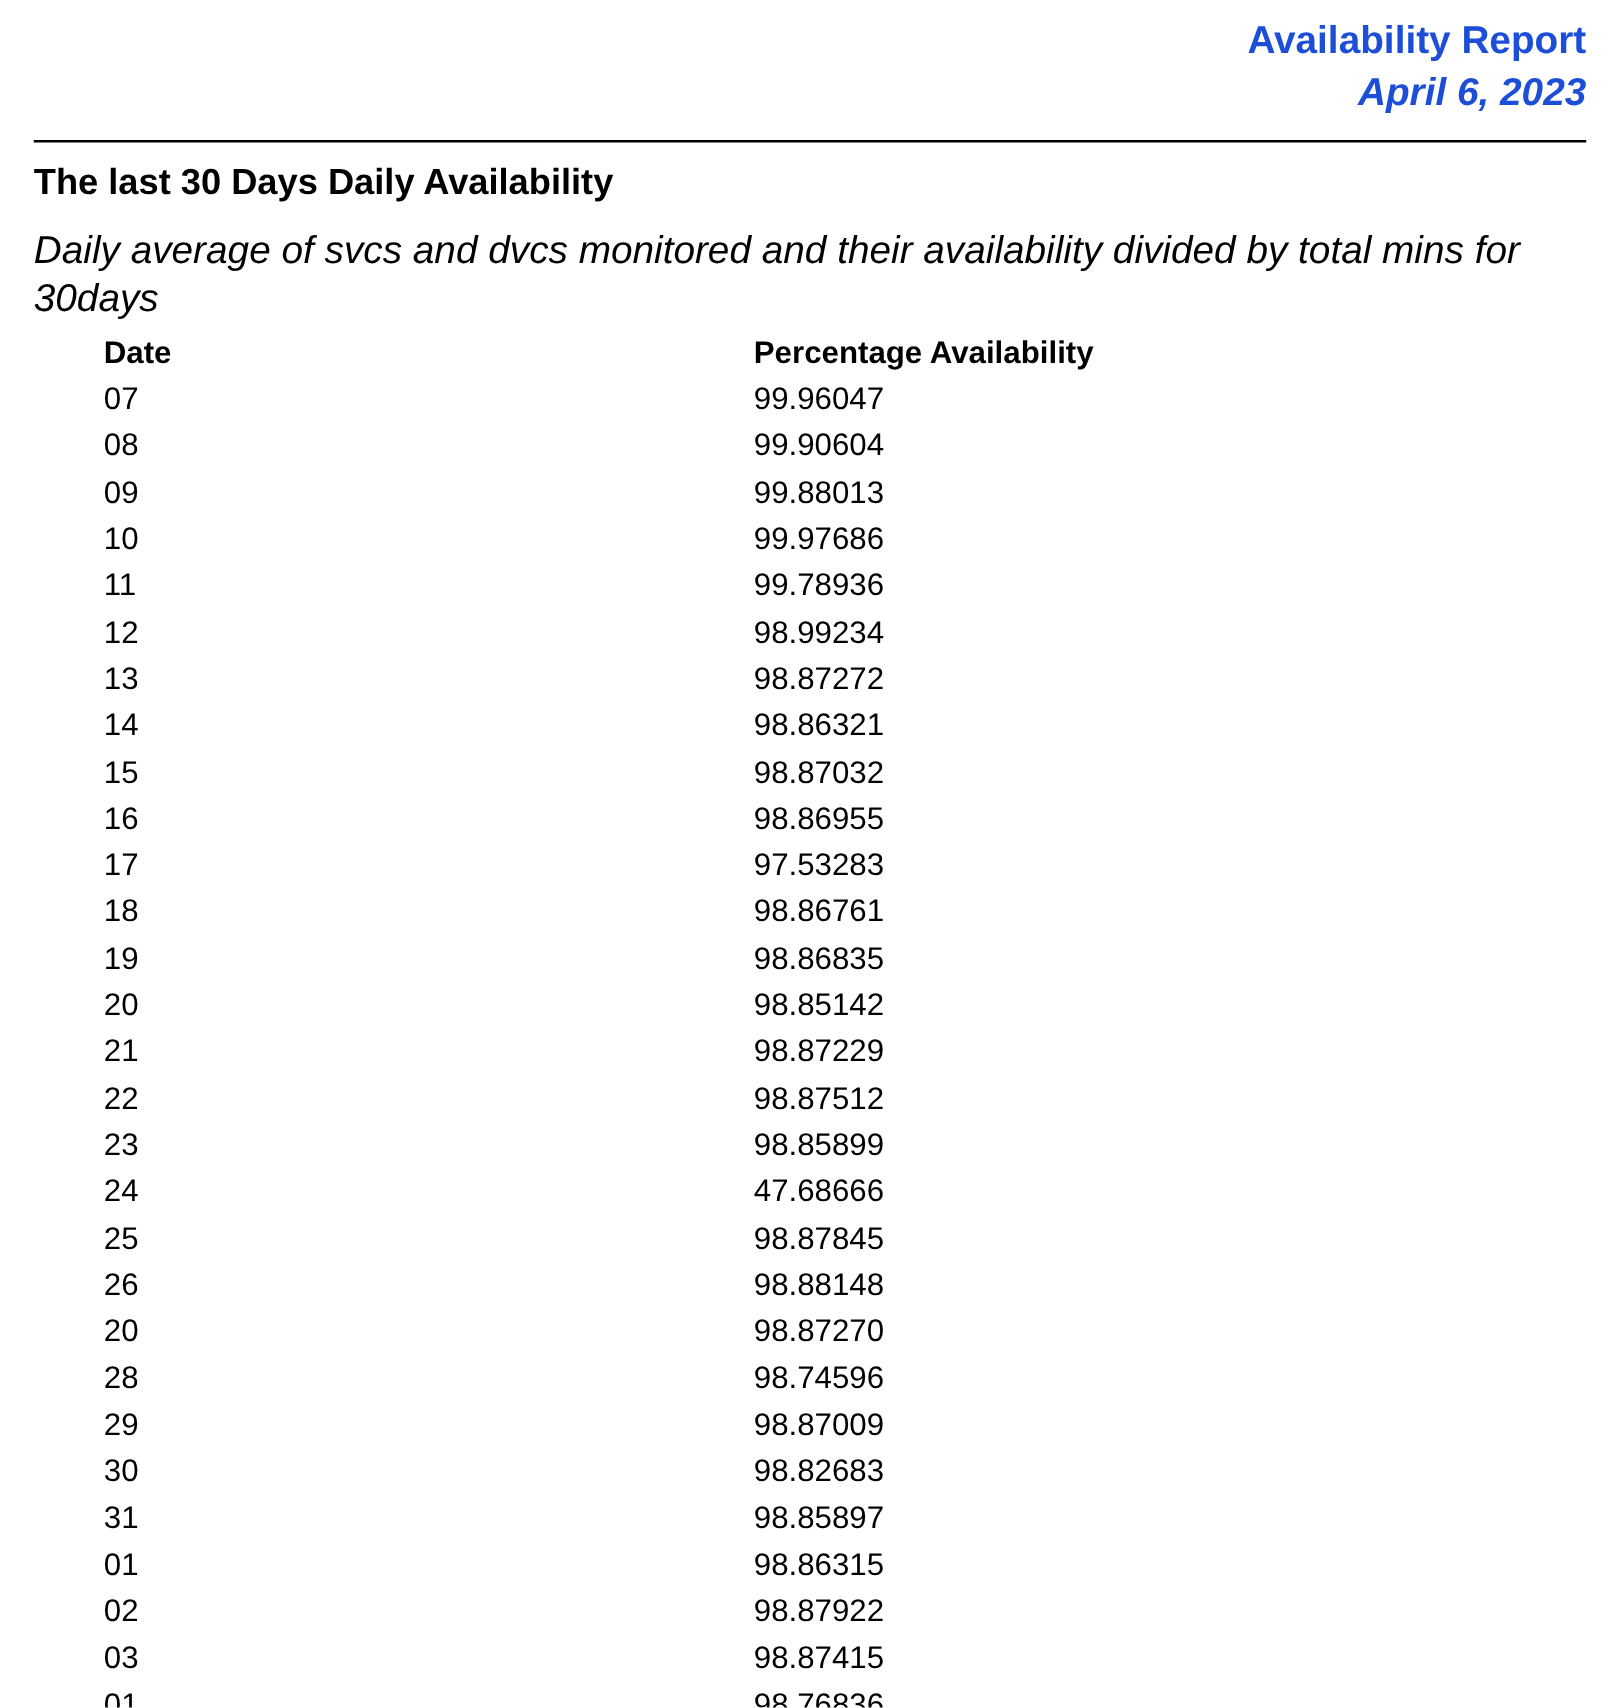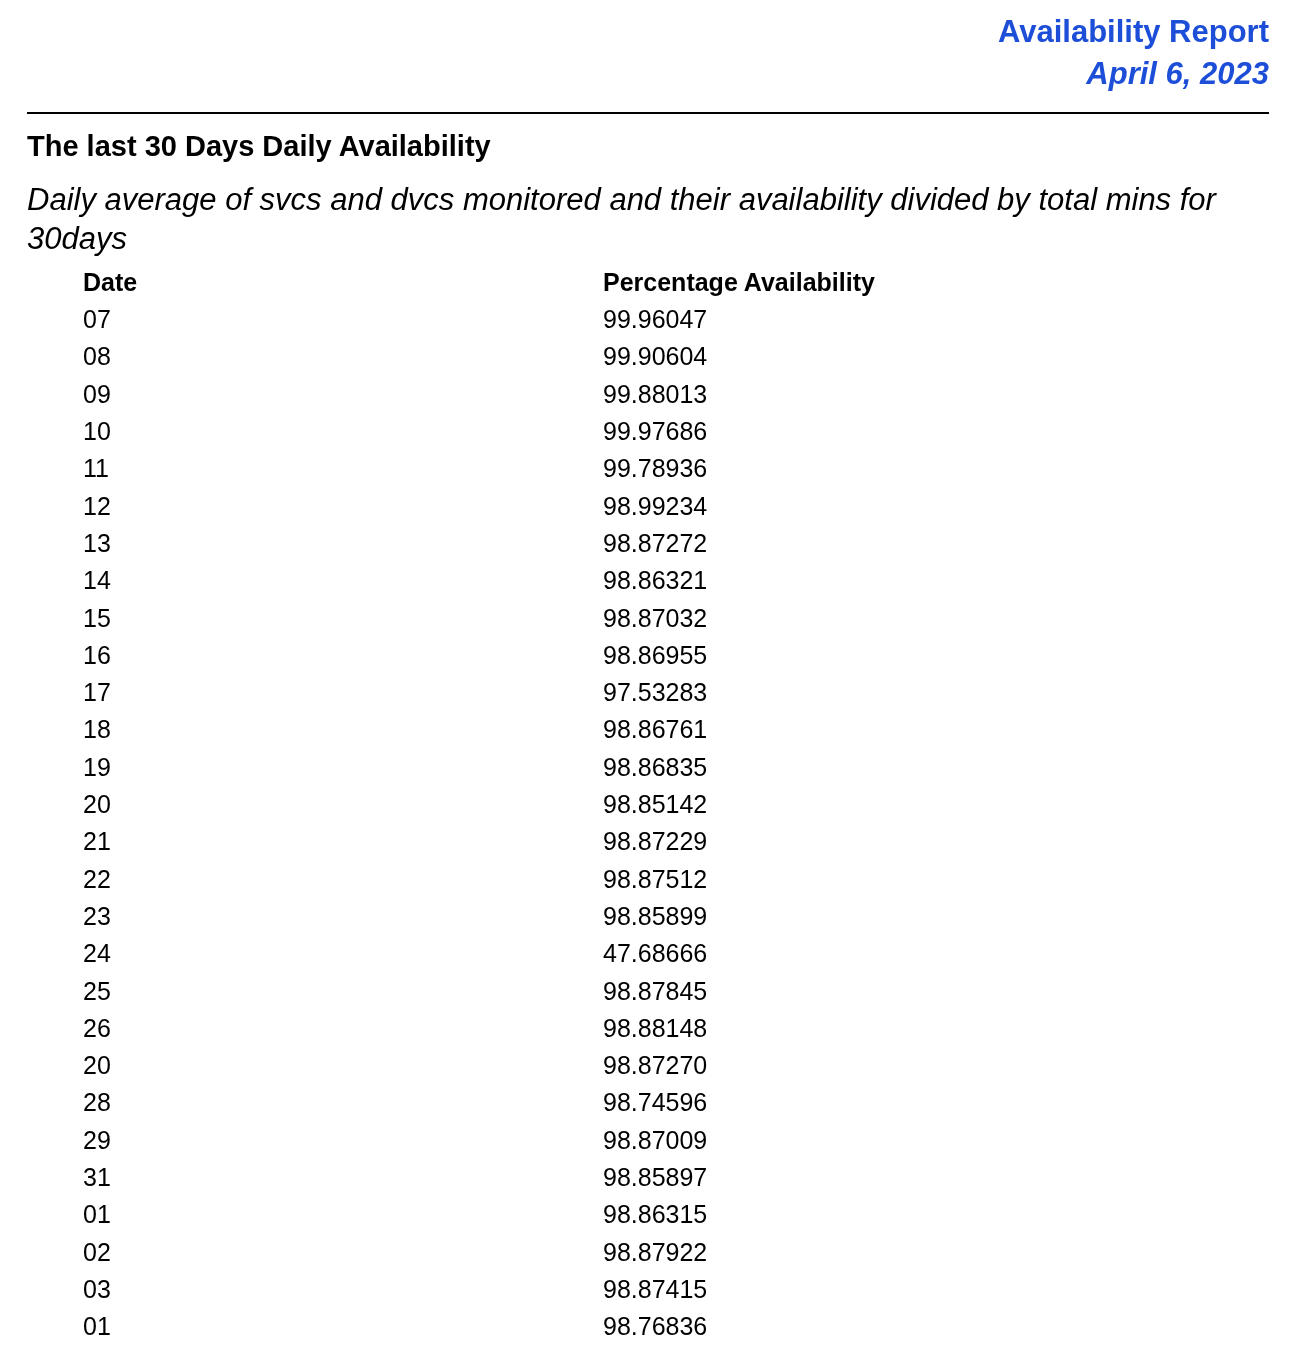--- a/index.html
+++ b/index.html
@@ -186,20 +186,24 @@
         </tr>
         <tr>
           <td>28</td>
           <td>98.74596</td>
         </tr>
         <tr>
           <td>29</td>
           <td>98.87009</td>
         </tr>
         <tr>
+          <td>30</td>
+          <td>98.82683</td>
+        </tr>
+        <tr>
           <td>31</td>
           <td>98.85897</td>
         </tr>
         <tr>
           <td>01</td>
           <td>98.86315</td>
         </tr>
         <tr>
           <td>02</td>
           <td>98.87922</td>

